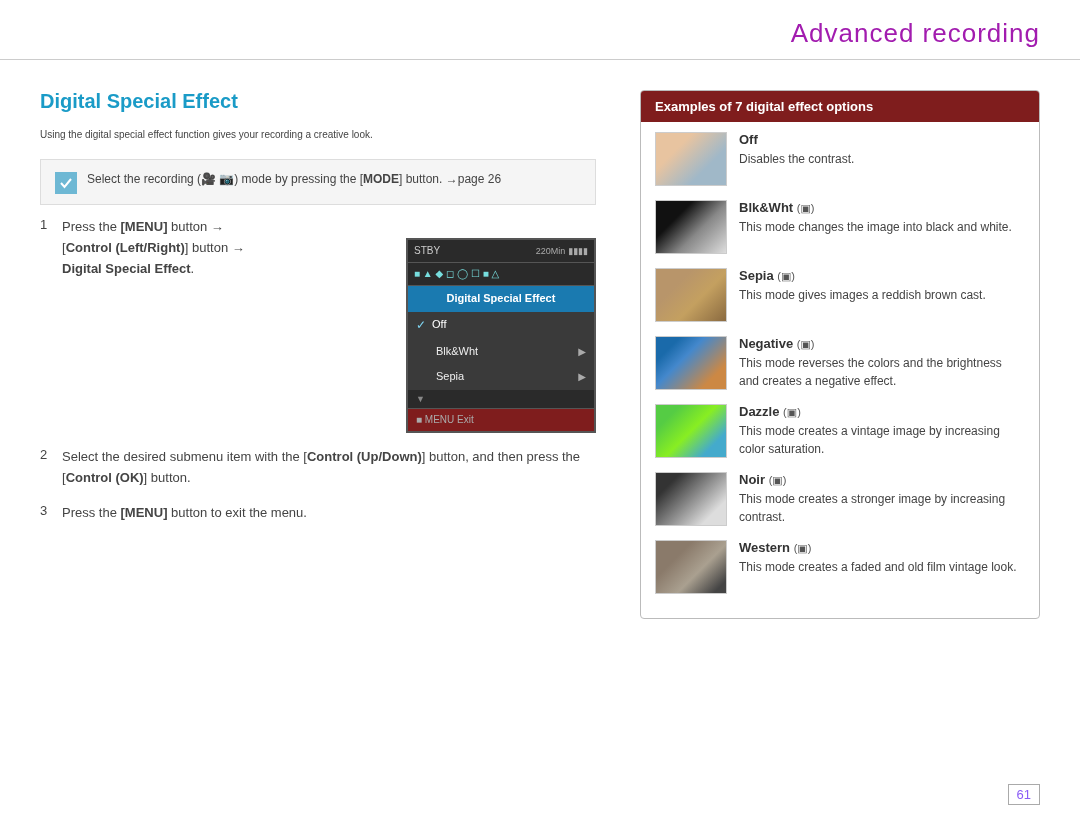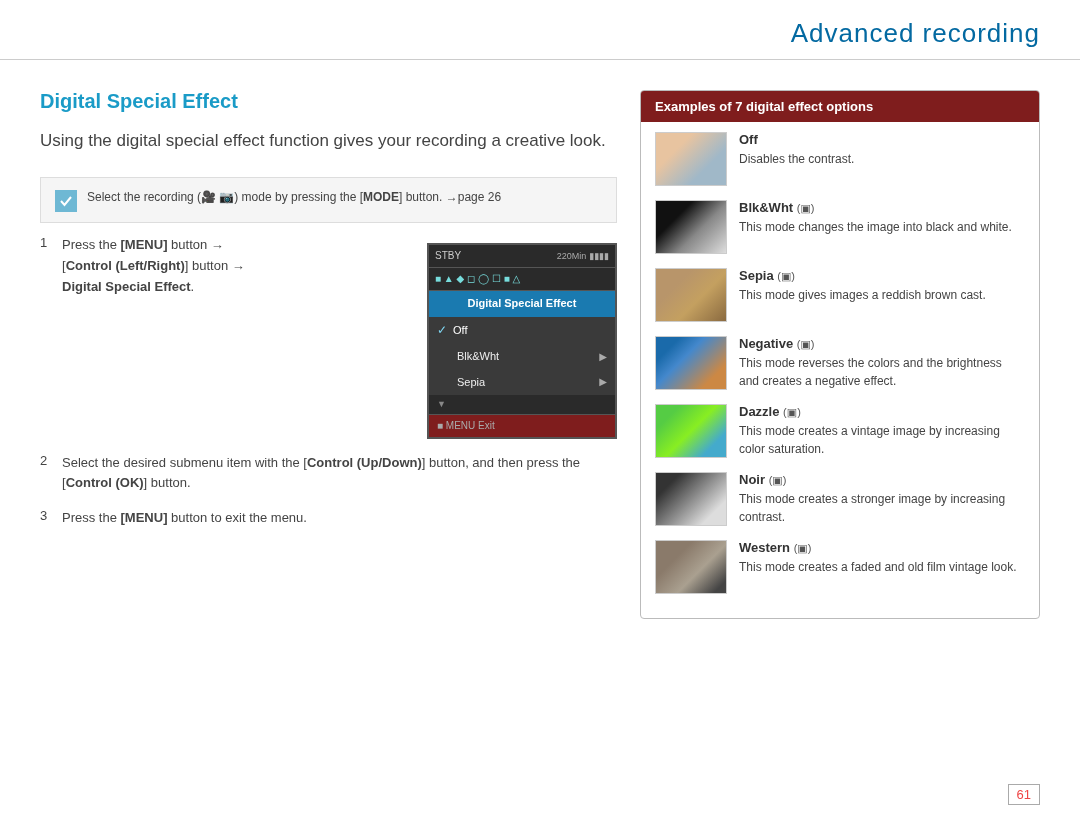--- a/index.html
+++ b/index.html
@@ -16,49 +16,49 @@
 
     
     .header {
       text-align: right;
       padding: 18px 40px 10px 40px;
       border-bottom: 1px solid #cccccc;
     }
     .header-title {
       font-size: 26px;
       font-weight: 300;
-      color: #0369a1;
+      color: #a21caf;
       letter-spacing: 1px;
     }
 
     
     .main-content {
       display: flex;
       padding: 30px 40px 20px 40px;
-      gap: 23px;
+      gap: 44px;
     }
 
     
     .left-col {
       flex: 1;
       min-width: 0;
     }
 
     .section-title {
       font-size: 20px;
       color: #1a9bc7;
       font-weight: bold;
       margin-bottom: 14px;
     }
 
     .intro-text {
-      font-size: 17px;
+      font-size: 10px;
       color: #444;
       line-height: 1.6;
-      margin-bottom: 23px;
+      margin-bottom: 16px;
     }
 
     
     .note-box {
       background: #f5f5f5;
       border: 1px solid #dddddd;
       padding: 10px 14px;
       display: flex;
       align-items: flex-start;
       gap: 10px;
@@ -110,21 +110,21 @@
     .step-content b {
       font-weight: bold;
     }
 
     
     .camera-menu {
       border: 2px solid #555;
       background: #3a3a3a;
       width: 190px;
       font-size: 11px;
-      margin-top: 8px;
+      margin-top: 21px;
       float: right;
       margin-left: 10px;
     }
     .cam-header {
       background: #2a2a2a;
       color: #ccc;
       padding: 3px 6px;
       display: flex;
       justify-content: space-between;
       align-items: center;
@@ -242,21 +242,21 @@
       color: #444;
       line-height: 1.5;
     }
 
     
     .page-number {
       position: absolute;
       bottom: 20px;
       right: 40px;
       font-size: 13px;
-      color: #ef4444;
+      color: #8b5cf6;
       border: 1px solid #aaa;
       padding: 2px 8px;
     }
   </style>
 </head>
 <body>
 
 <div class="header">
   <span class="header-title">Advanced recording</span>
 </div>

